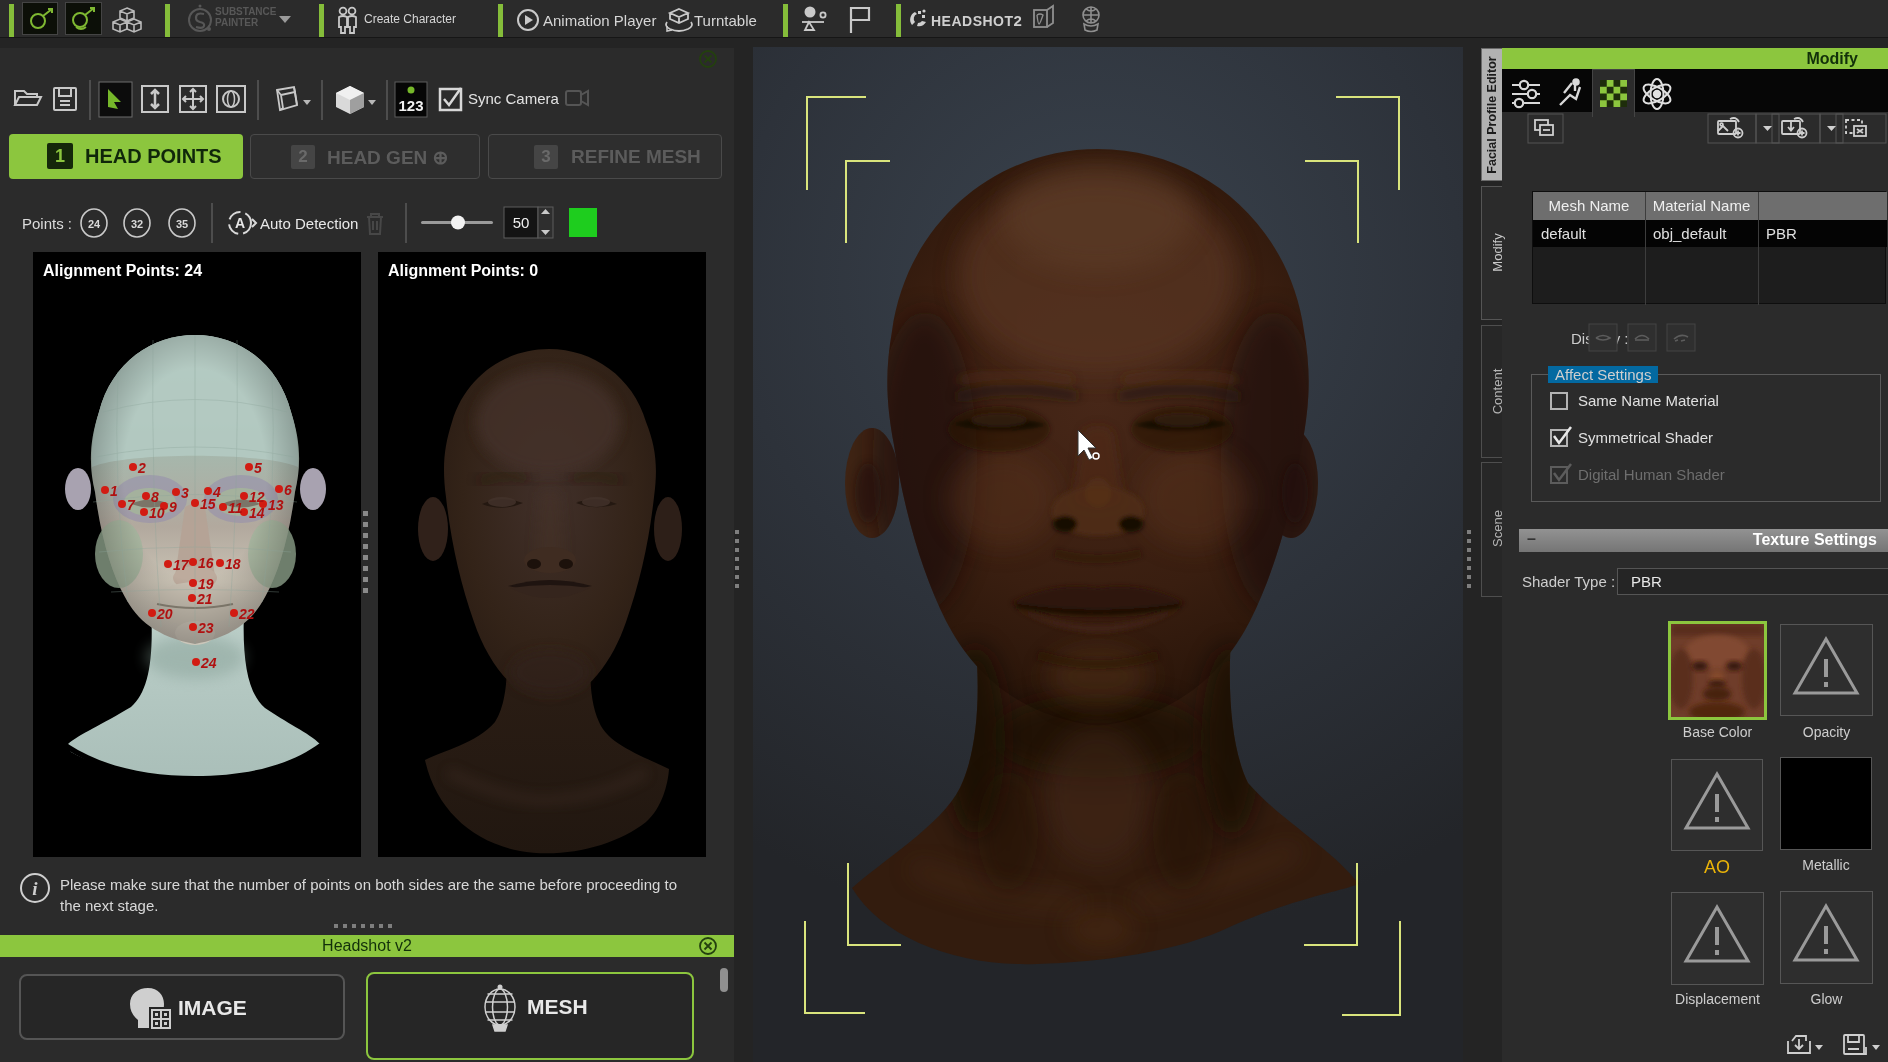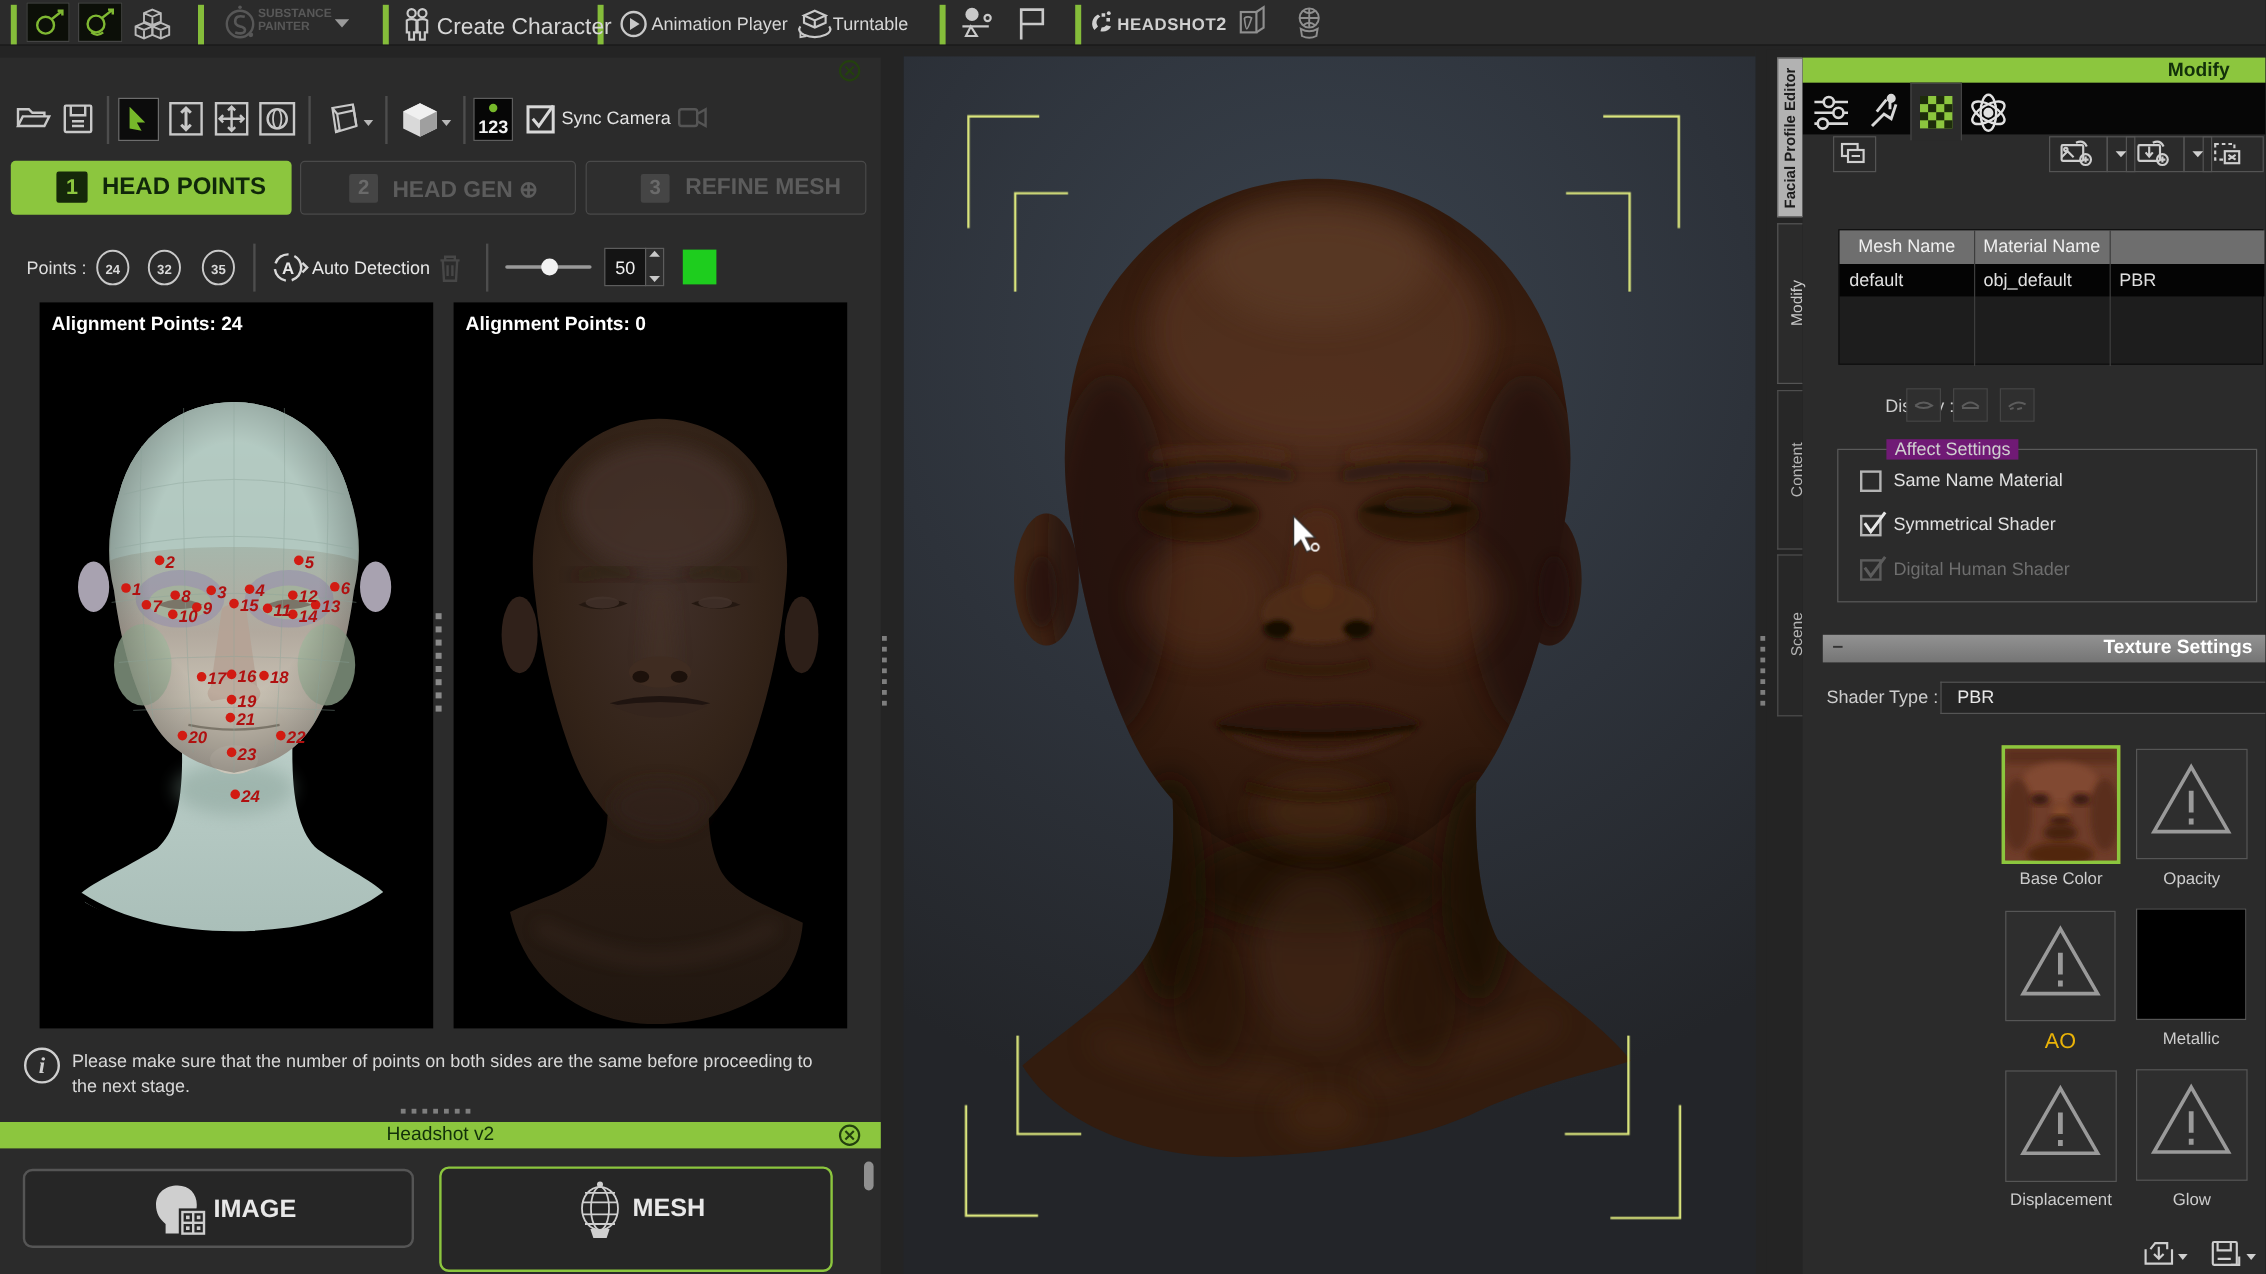--- a/index.html
+++ b/index.html
@@ -16,21 +16,21 @@
 
   <div class="abs" id="topbar" style="left:0;top:0;width:1888px;height:38px;background:#2b2b2b;border-bottom:1px solid #161616;">
     <div class="sep" style="left:9px;"></div>
     <div class="abs" style="left:22px;top:2px;width:36px;height:33px;background:#0c0f08;border:1px solid #444;"></div>
     <div class="abs" style="left:65px;top:2px;width:37px;height:33px;background:#0c0f08;border:1px solid #444;"></div>
     <div class="sep" style="left:165px;"></div>
     <div class="sep" style="left:319px;"></div>
     <div class="sep" style="left:498px;"></div>
     <div class="sep" style="left:783px;"></div>
     <div class="sep" style="left:896px;"></div>
-    <span class="abs" style="left:364px;top:12px;color:#d6d6d6;font-size:19px;">Create Character</span>
+    <span class="abs" style="left:364px;top:12px;color:#d6d6d6;font-size:12px;">Create Character</span>
     <span class="abs" style="left:543px;top:12px;color:#d6d6d6;font-size:15px;">Animation Player</span>
     <span class="abs" style="left:694px;top:12px;color:#d6d6d6;font-size:15px;">Turntable</span>
     <span class="abs" style="left:215px;top:6px;color:#585858;font-size:10px;font-weight:bold;line-height:11px;">SUBSTANCE<br>PAINTER</span>
     <span class="abs" style="left:931px;top:12px;color:#cfcfcf;font-size:14px;font-weight:bold;letter-spacing:0.5px;">HEADSHOT<span style="font-size:15px;">2</span></span>
     <svg class="abs" style="left:0;top:0;" width="1120" height="41">
 
       <g stroke="#7fb832" stroke-width="2" fill="none">
         <circle cx="38" cy="21" r="7"></circle>
         <path d="M43 16 L52 9 M48 9 L52 9 L52 13"></path>
         <circle cx="80" cy="20" r="7"></circle>
@@ -625,21 +625,21 @@
       </g>
       <g stroke="#5c5c5c" stroke-width="1.6" fill="none">
         <path d="M9 15 Q16 10 23 15 Q16 19 9 15"></path>
         <path d="M48 16 Q55 9 62 16"></path>
         <path d="M48 17 L62 17"></path>
         <path d="M87 16 Q94 10 101 14 M88 18 L91 17 M94 18 L98 17"></path>
       </g>
     </svg>
 
     <div class="abs" style="left:29px;top:333px;width:350px;height:128px;border:1px solid #5a5a5a;">
-      <span class="abs" style="left:40px;top:-9px;background:#701a75;padding:0 7px;color:#cfcfcf;font-size:15px;">Affect Settings</span>
+      <span class="abs" style="left:16px;top:-9px;background:#0369a1;padding:0 7px;color:#cfcfcf;font-size:15px;">Affect Settings</span>
       <div class="abs" style="left:18px;top:17px;width:18px;height:18px;border:2px solid #b4b4b4;background:#2b2b2b;"></div>
       <span class="abs" style="left:46px;top:17px;color:#e0e0e0;font-size:15px;">Same Name Material</span>
       <div class="abs" style="left:18px;top:54px;width:18px;height:18px;border:2px solid #b4b4b4;background:#2b2b2b;"></div>
       <svg class="abs" style="left:17px;top:49px;" width="26" height="26">
           <path d="M5 12 L10 19 L22 3" stroke="#e8e8e8" stroke-width="2.5" fill="none"></path>
         </svg>
       <span class="abs" style="left:46px;top:54px;color:#e0e0e0;font-size:15px;">Symmetrical Shader</span>
       <div class="abs" style="left:18px;top:91px;width:18px;height:18px;border:2px solid #5c5c5c;background:#2b2b2b;"></div>
       <svg class="abs" style="left:17px;top:86px;" width="26" height="26">
           <path d="M5 12 L10 19 L22 3" stroke="#5c5c5c" stroke-width="2.5" fill="none"></path>

